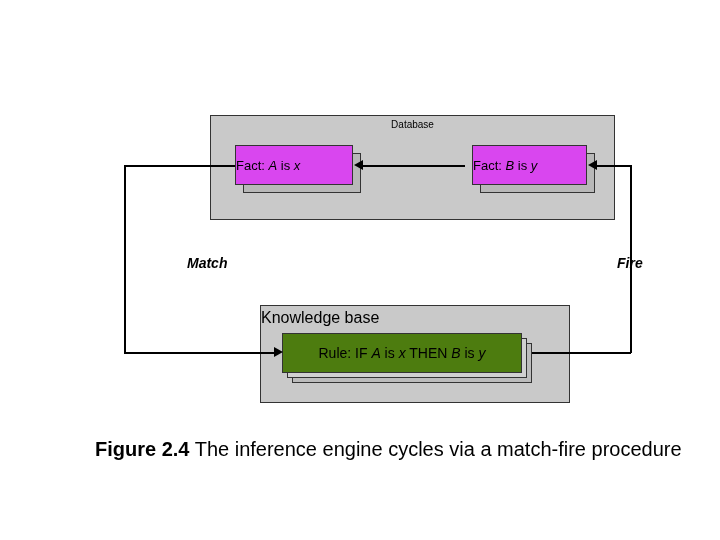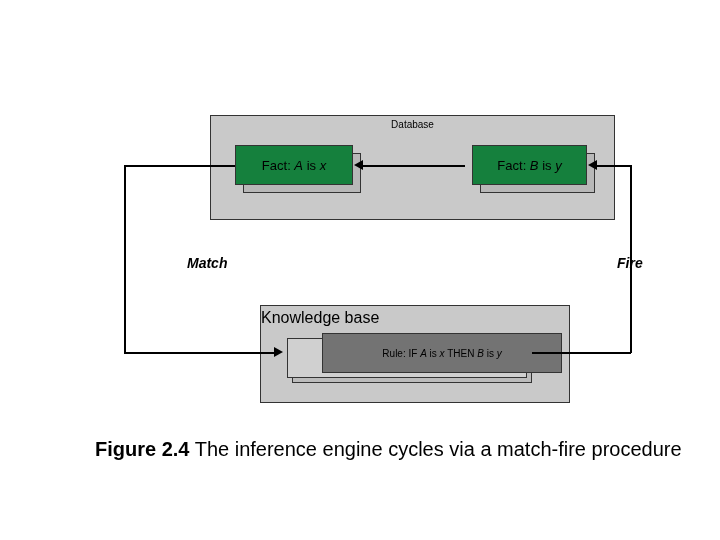--- a/index.html
+++ b/index.html
@@ -49,27 +49,26 @@
     font-size: 10px;
     color: #000;
   }
   .fact-shadow {
     position: absolute;
     background: #b8b8b8;
     border: 1px solid #333;
   }
   .fact-box {
     position: absolute;
-    background: #15803d;
+    background: #d946ef;
     border: 1px solid #333;
     font-family: Arial, sans-serif;
     font-size: 13px;
     display: flex;
     align-items: center;
-    justify-content: center;
     white-space: pre;
   }
   .fact-a-shadow { left: 138px; top: 38px; width: 118px; height: 40px; }
   .fact-a { left: 130px; top: 30px; width: 118px; height: 40px; }
   .fact-b-shadow { left: 375px; top: 38px; width: 115px; height: 40px; }
   .fact-b { left: 367px; top: 30px; width: 115px; height: 40px; }
   .kb-box {
     left: 155px;
     top: 190px;
     width: 310px;
@@ -82,29 +81,28 @@
     left: 0;
     width: 100%;
     font-family: Arial, sans-serif;
     font-size: 16px;
     color: #000;
   }
   .rule-shadow1 { left: 187px; top: 228px; width: 240px; height: 40px; background:#bcbcbc; border:1px solid #333; position:absolute;}
   .rule-shadow2 { left: 182px; top: 223px; width: 240px; height: 40px; background:#d0d0d0; border:1px solid #333; position:absolute;}
   .rule-box {
     left: 177px; top: 218px; width: 240px; height: 40px;
-    background: #737373; border: 1px solid #333;
-    position: absolute;
-    font-family: Arial, sans-serif;
-    font-size: 10px;
+    background: #4d7c0f; border: 1px solid #333;
+    position: absolute;
+    font-family: Arial, sans-serif;
+    font-size: 14px;
     display: flex;
     align-items: center;
     justify-content: center;
     white-space: pre;
-    margin-left: 40px;
   }
   .italic { font-style: italic; }
   .label {
     position: absolute;
     font-family: Arial, sans-serif;
     font-size: 14px;
     font-style: italic;
     font-weight: bold;
   }
   .label-match { left: 82px; top: 140px; }

